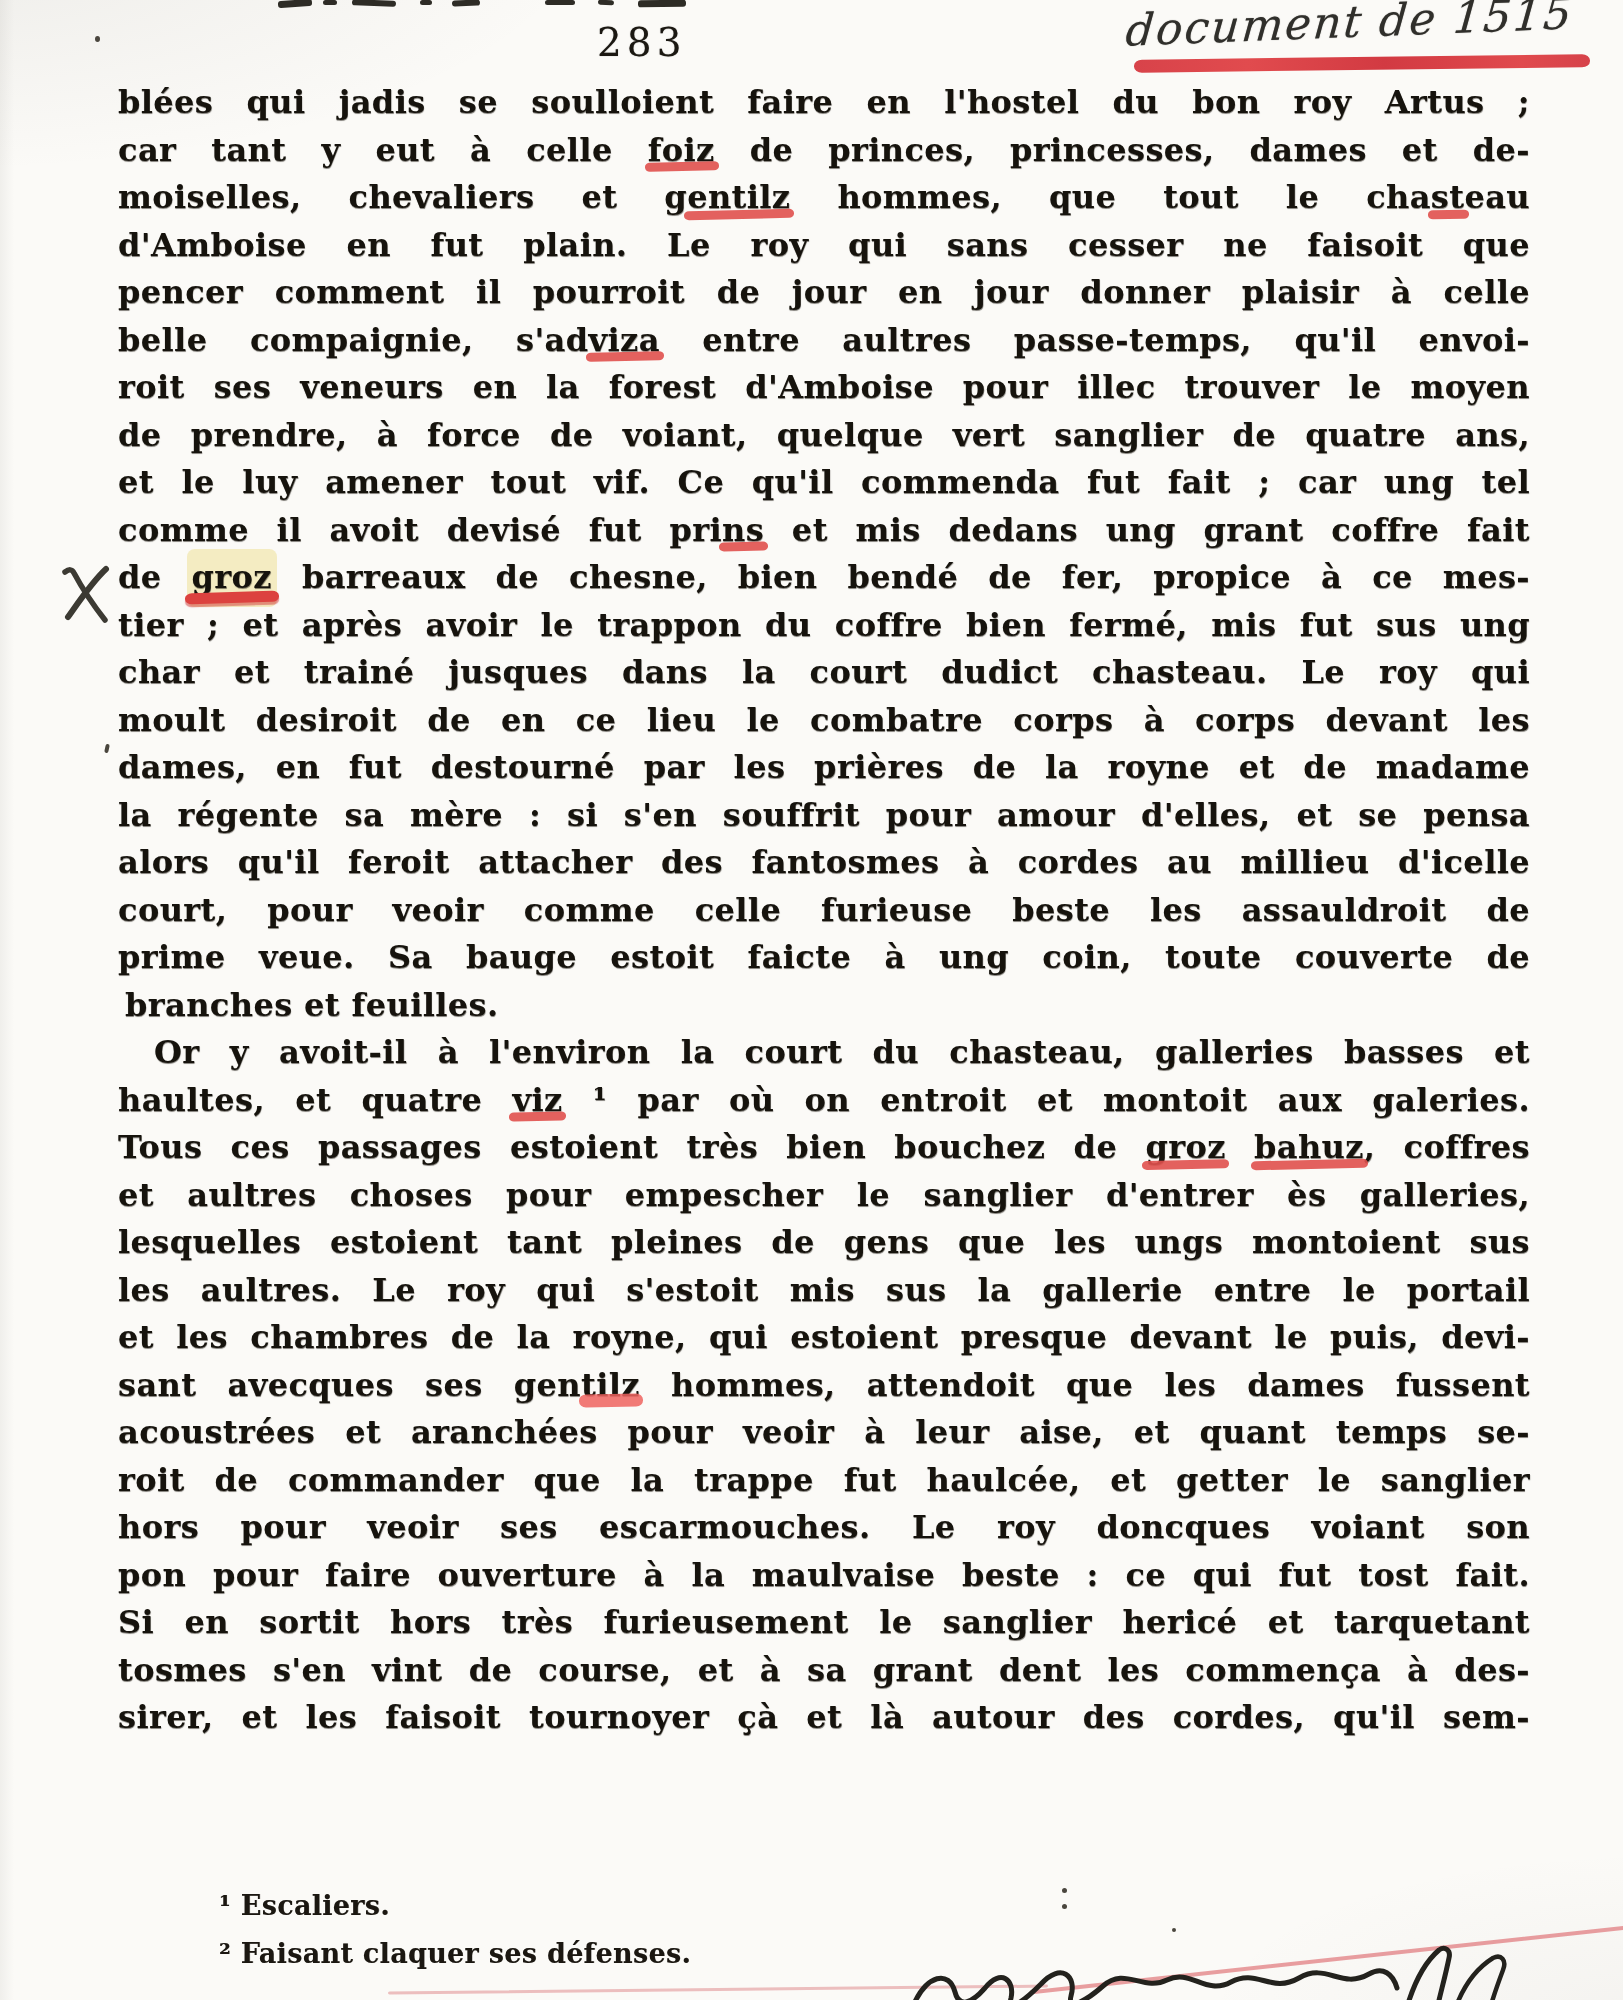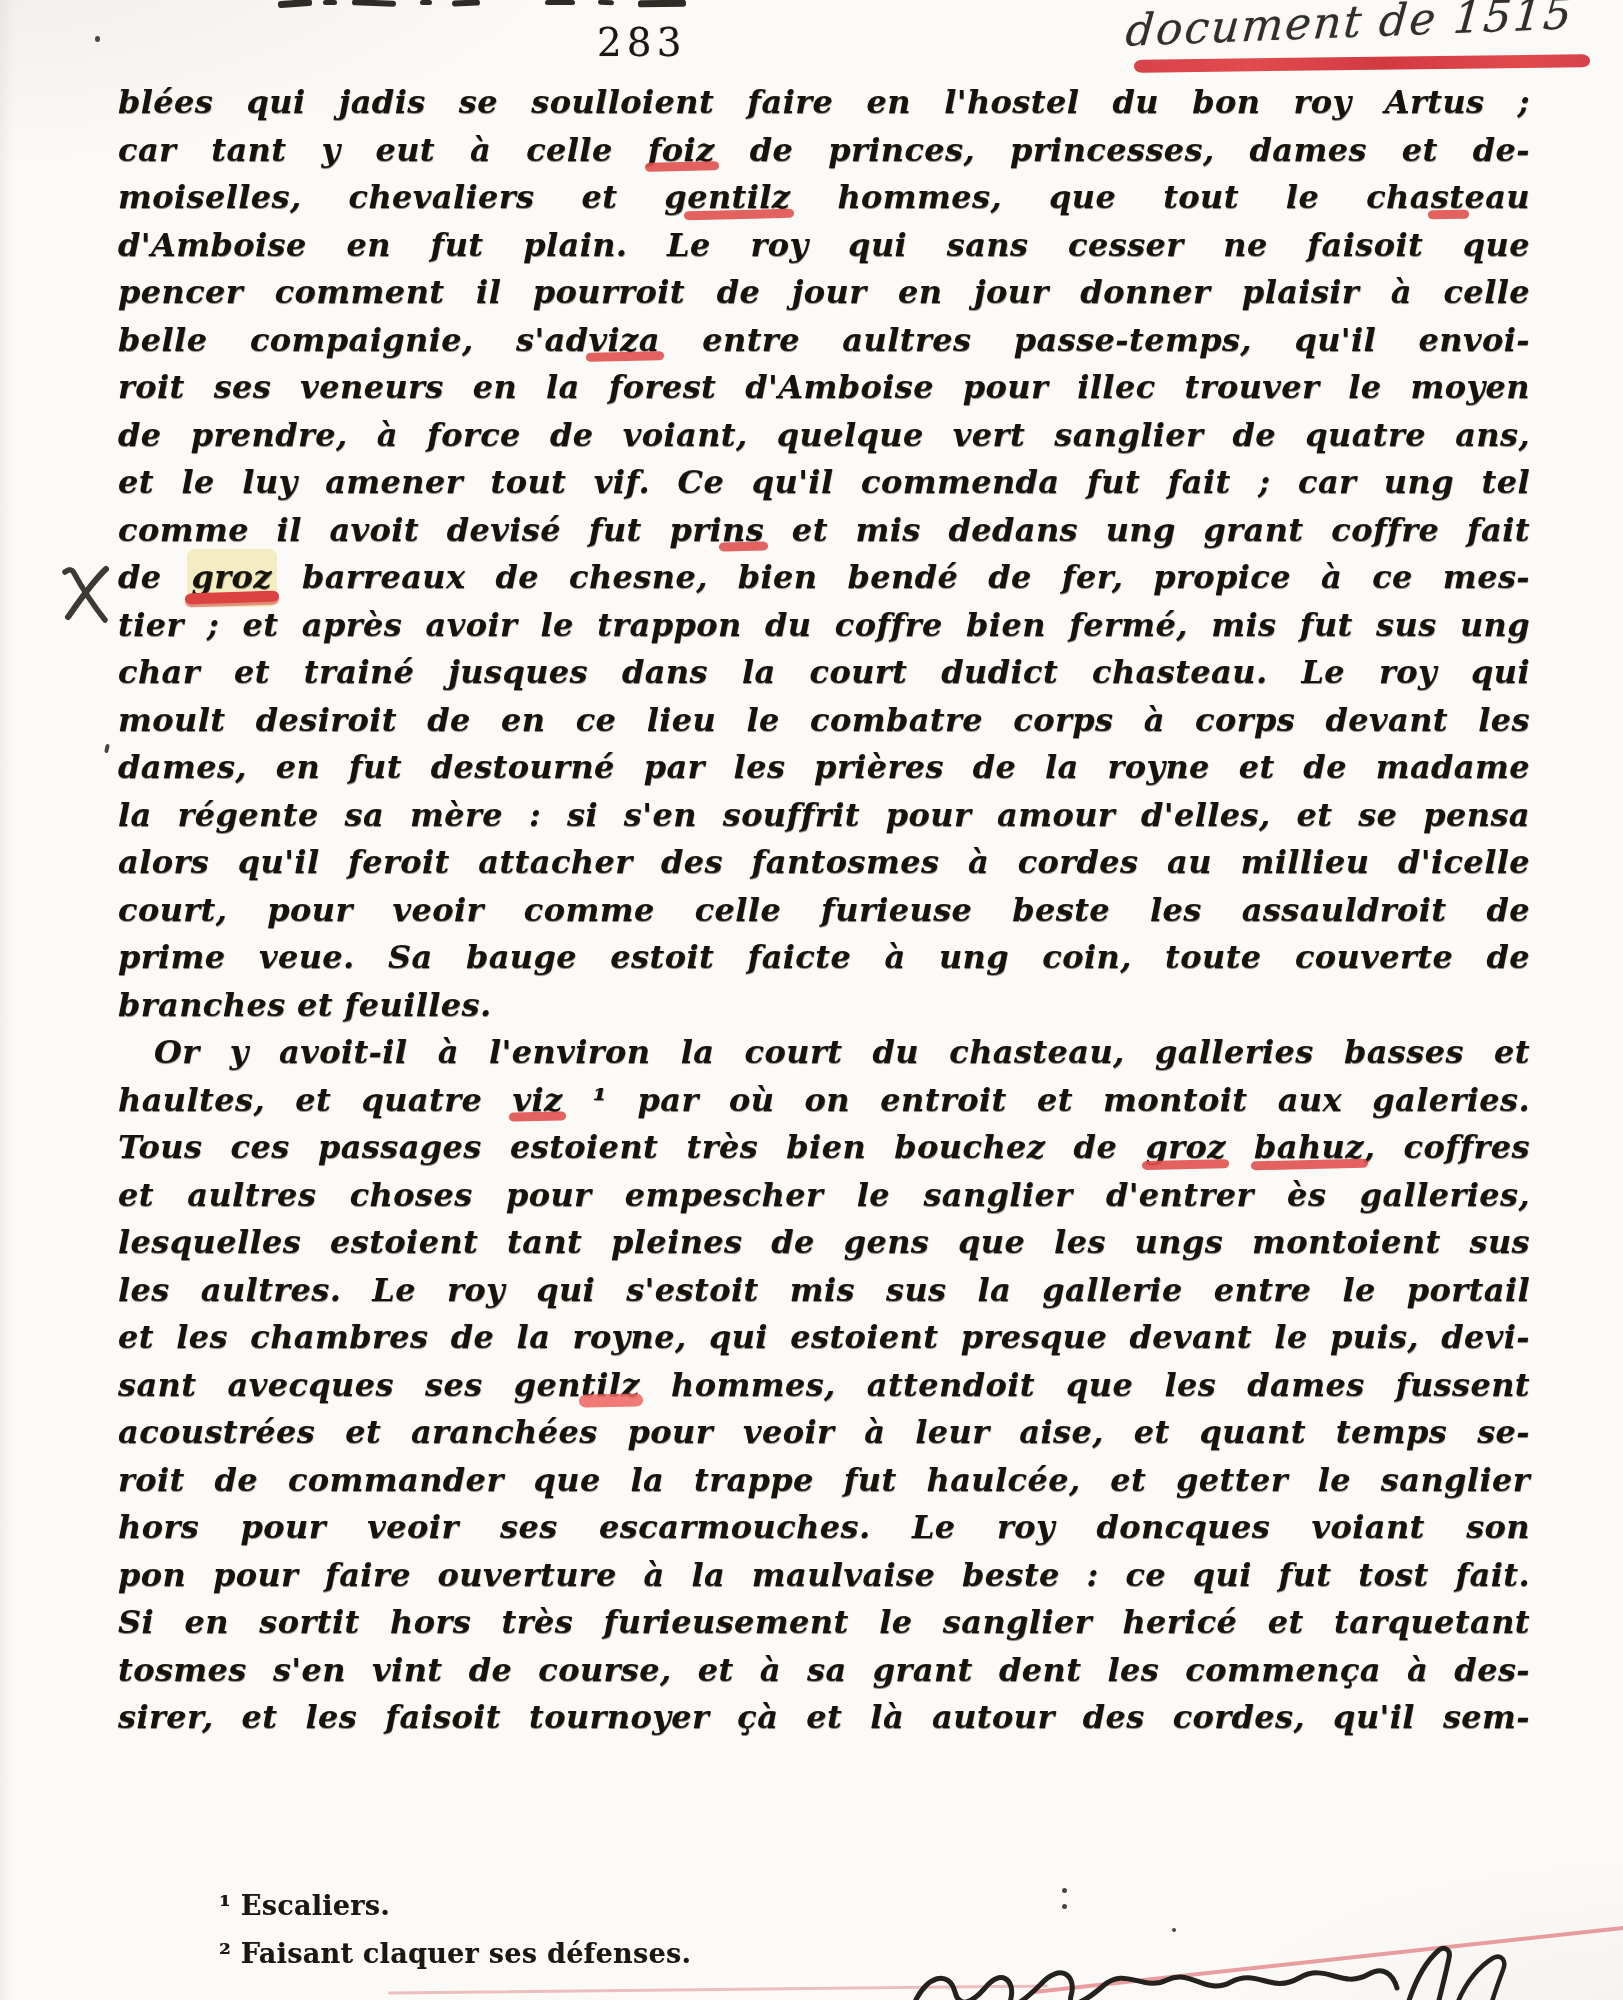--- a/index.html
+++ b/index.html
@@ -34,22 +34,22 @@
     position:absolute;left:1134px;top:57px;width:456px;height:13px;
     background:linear-gradient(90deg,#d8434a,#e14b4e 25%,#d23a42 55%,#e04a4d 85%,#d6424a);
     border-radius:8px/6px;transform:rotate(-0.7deg);
   }
   
   .bodytext{
     position:absolute;left:118px;top:79px;width:1412px;
     font-size:32px;font-weight:700;color:#16130d;letter-spacing:.4px;
     text-shadow:.3px .5px .7px rgba(25,22,14,.52);
   }
-  .line{height:47.5px;line-height:47.5px;text-align:justify;text-align-last:justify;font-style:italic;}
-  .line.nojust{text-align:center;text-align-last:left;}
+  .line{height:47.5px;line-height:47.5px;text-align:justify;text-align-last:justify;}
+  .line.nojust{text-align:center;text-align-last:left;margin-left:7px;}
   .line.indent{text-indent:36px;}
   .mk-u,.mk-u2,.mk-hl{position:relative;display:inline-block;}
   .mk-u::after{
     content:"";position:absolute;left:-3px;right:-4px;bottom:3px;height:9px;
     background:#e0504c;border-radius:5px/4px;transform:rotate(-1.3deg);opacity:.9;
   }
   .mk-u2::after{
     content:"";position:absolute;left:-2px;right:-3px;bottom:2px;height:13px;
     background:#ee635f;border-radius:7px/6px;transform:rotate(-1deg);opacity:.85;
   }

